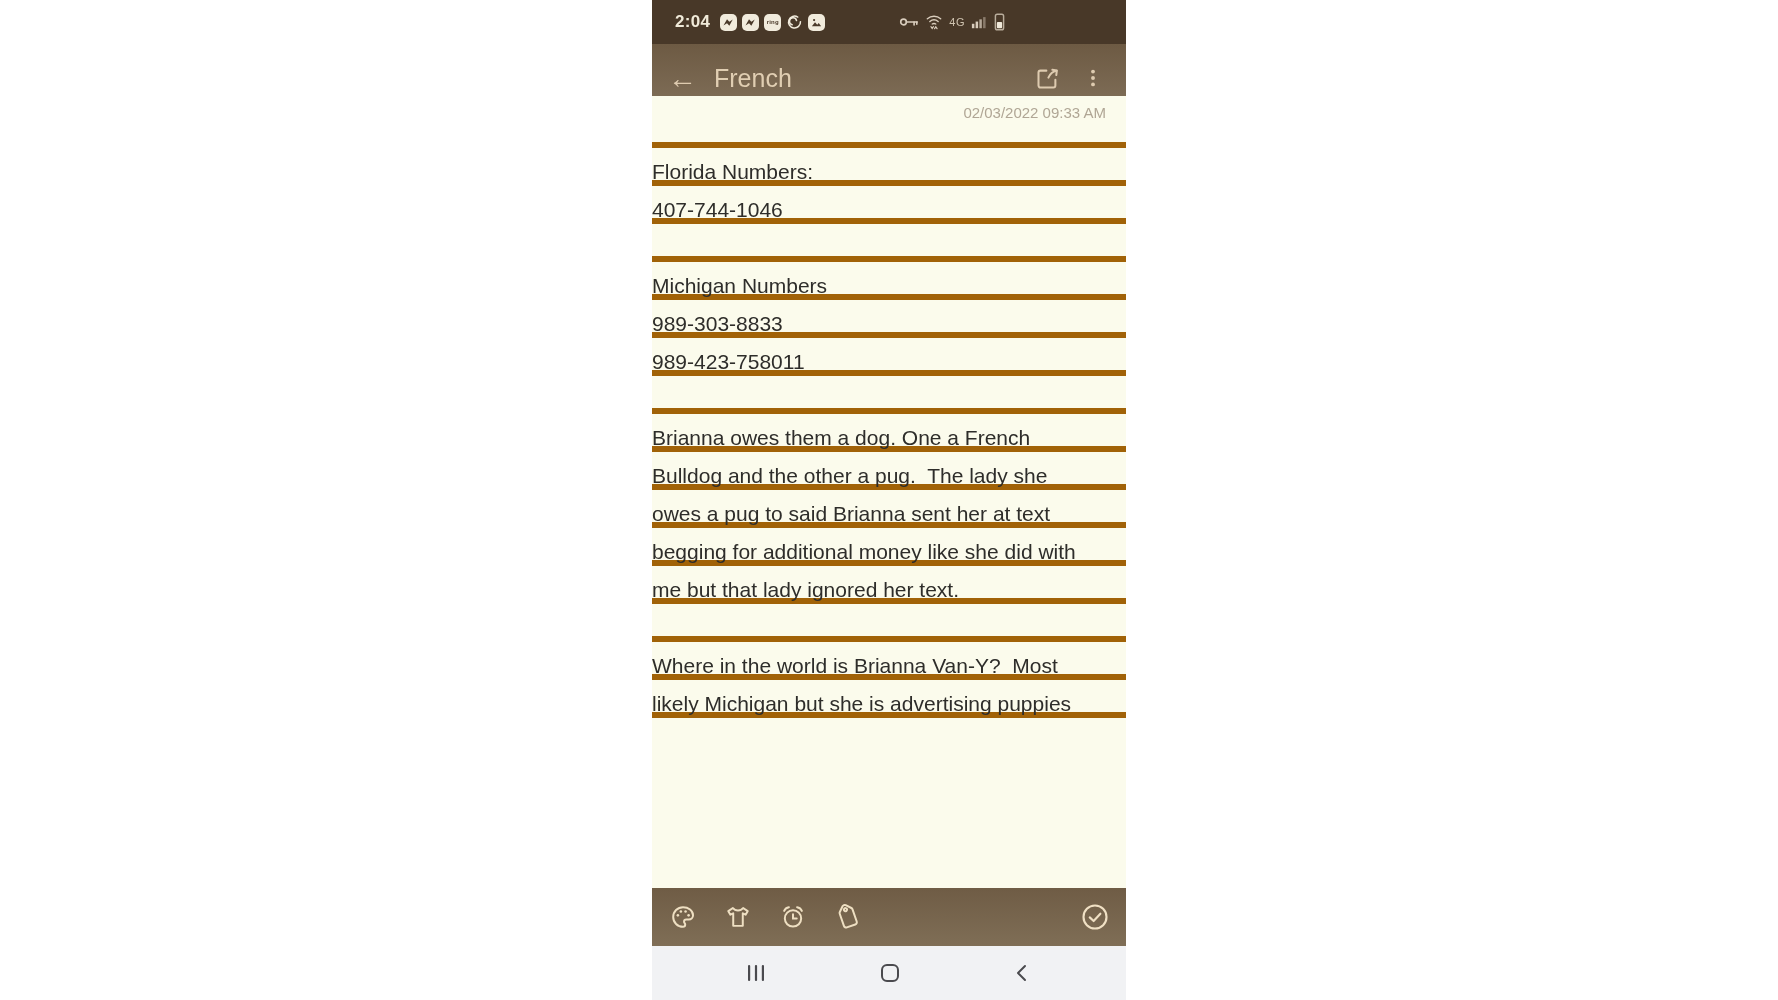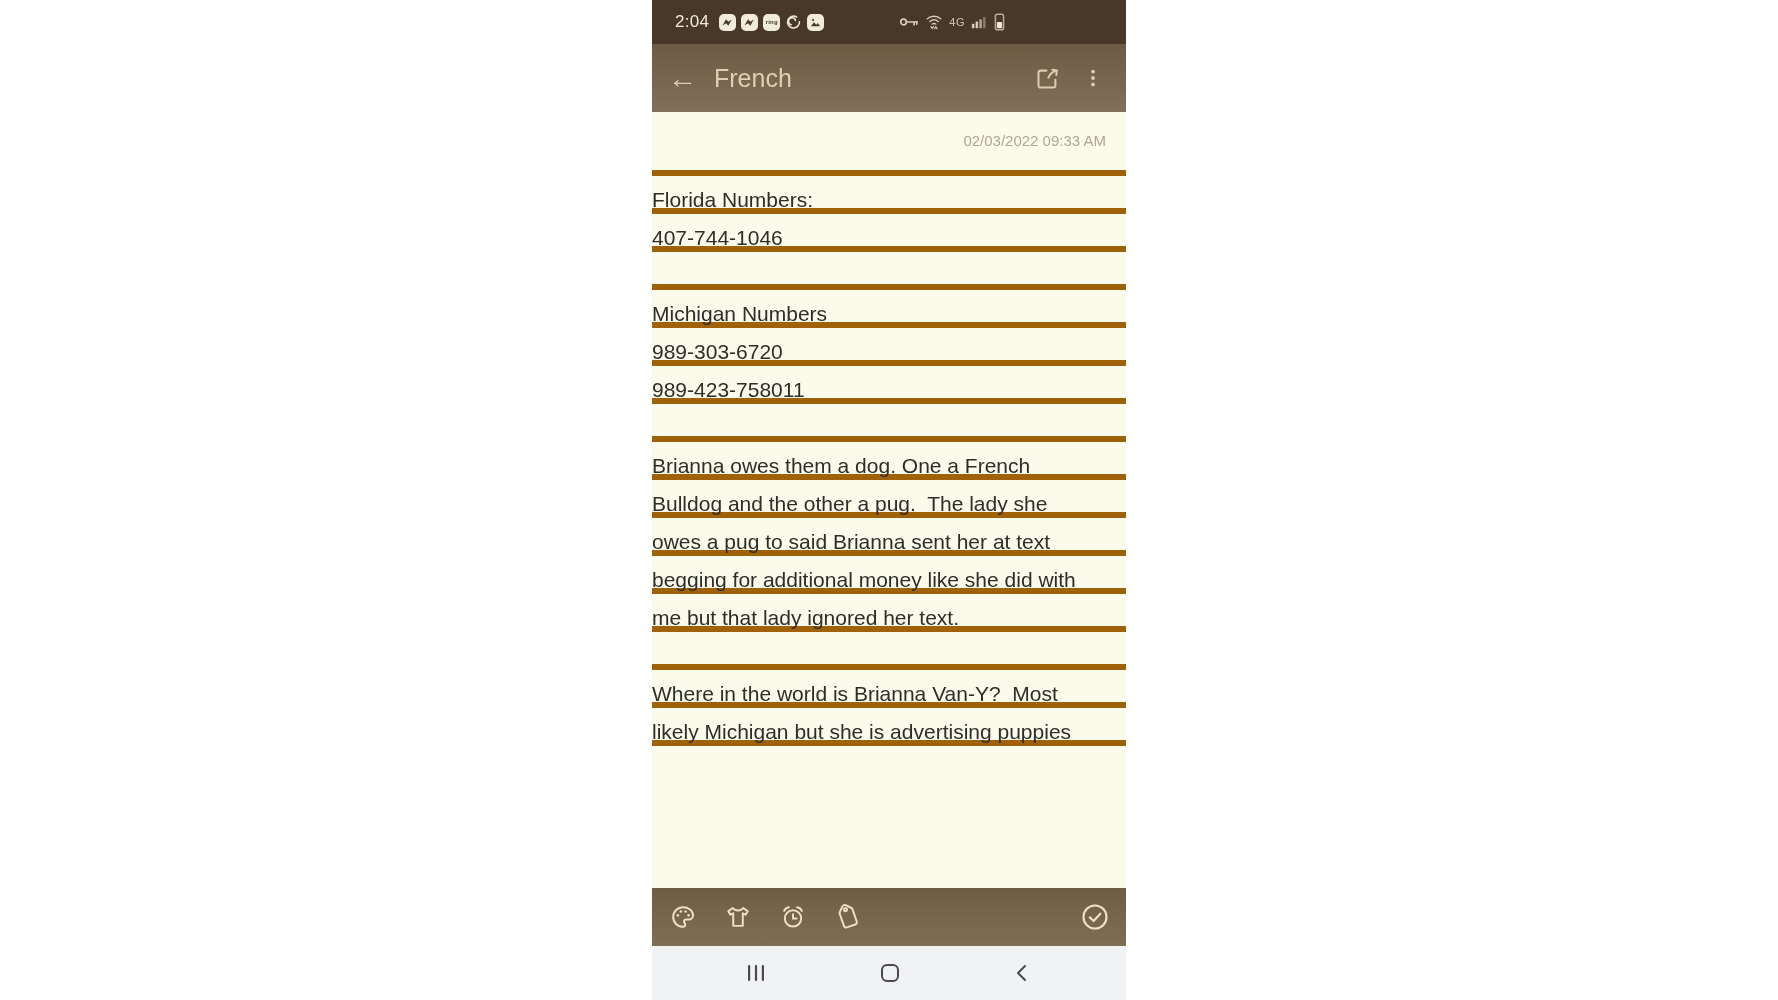--- a/index.html
+++ b/index.html
@@ -4,40 +4,40 @@
 <style>
   * { margin:0; padding:0; box-sizing:border-box; }
   html,body { background:#ffffff; }
   body { font-family:"Liberation Sans", sans-serif; }
   .stage { position:relative; width:1778px; height:1000px; background:#ffffff; overflow:hidden; }
   .phone { position:absolute; left:652px; top:0; width:474px; height:1000px; background:#fbfbec; }
 
   
   .status-bar { position:absolute; left:0; top:0; width:100%; height:44px;
     background:#483828; display:flex; align-items:center; padding-left:23px; }
-  .sb-time { color:#f0ead9; font-size:17px; font-weight:400; letter-spacing:.3px; }
+  .sb-time { color:#f0ead9; font-size:17px; font-weight:700; letter-spacing:.3px; }
   .sb-apps { display:flex; align-items:center; gap:5px; margin-left:10px; }
   .app-chip { width:17px; height:17px; border-radius:5px; background:#f1ebdc; display:flex; align-items:center; justify-content:center; overflow:hidden; }
   .app-chip svg { display:block; }
   .chip-text { font-size:6px; font-weight:700; color:#4a3929; letter-spacing:.2px; }
   .sb-right { display:flex; align-items:center; gap:6px; margin-left:auto; margin-right:120px; }
   .net-label { color:#cfc3b0; font-size:11px; font-weight:400; letter-spacing:.5px; }
 
   
   .app-bar { position:absolute; left:0; top:44px; width:100%; height:68px;
     background:linear-gradient(#6d5a43,#81705a); display:flex; align-items:center; padding:0 16px; }
   .back-btn { width:38px; height:44px; display:flex; align-items:center; justify-content:flex-start;
     color:#decbb0; font-size:29px; line-height:1; cursor:pointer; background:none; border:none; }
   .bar-title { color:#e0ceb2; font-size:25px; margin-left:8px; }
   .bar-spacer { flex:1; }
   .bar-btn { background:none; border:none; width:34px; height:44px; display:flex; align-items:center; justify-content:center; cursor:pointer; }
   .bar-btn + .bar-btn { margin-left:12px; }
 
   
-  .note-area { position:absolute; left:0; top:124px; width:100%; height:696px; background:#fbfbec; }
+  .note-area { position:absolute; left:0; top:96px; width:100%; height:696px; background:#fbfbec; }
   .note-date { position:absolute; top:8px; right:20px; font-size:15px; color:#b0a695; }
   .note-rows { position:absolute; left:0; top:14px; width:100%; }
   .note-line { height:38px; line-height:38px; border-bottom:6px solid #a16207; }
   .note-line span { position:relative; top:5px; font-size:21px; color:#2e2d2a; white-space:pre; }
 
   
   .toolbar { position:absolute; left:0; top:888px; width:100%; height:58px;
     background:linear-gradient(#6f5c45,#7f6e56); display:flex; align-items:center; padding:0 14px; }
   .tool-btn { background:none; border:none; width:34px; height:44px; display:flex; align-items:center; justify-content:center; cursor:pointer; }
   .tool-btn + .tool-btn { margin-left:21px; }
@@ -147,21 +147,21 @@
     </div>
 
     <div class="note-area">
       <span class="note-date">02/03/2022 09:33 AM</span>
       <div class="note-rows">
         <div class="note-line"></div>
         <div class="note-line"><span>Florida Numbers:</span></div>
         <div class="note-line"><span>407-744-1046</span></div>
         <div class="note-line"><span></span></div>
         <div class="note-line"><span>Michigan Numbers</span></div>
-        <div class="note-line"><span>989-303-6720</span></div>
+        <div class="note-line"><span>989-303-8833</span></div>
         <div class="note-line"><span>989-423-758011</span></div>
         <div class="note-line"><span></span></div>
         <div class="note-line"><span>Brianna owes them a dog. One a French</span></div>
         <div class="note-line"><span>Bulldog and the other a pug.  The lady she</span></div>
         <div class="note-line"><span>owes a pug to said Brianna sent her at text</span></div>
         <div class="note-line"><span>begging for additional money like she did with</span></div>
         <div class="note-line"><span>me but that lady ignored her text.</span></div>
         <div class="note-line"><span></span></div>
         <div class="note-line"><span>Where in the world is Brianna Van-Y?  Most</span></div>
         <div class="note-line"><span>likely Michigan but she is advertising puppies</span></div>

